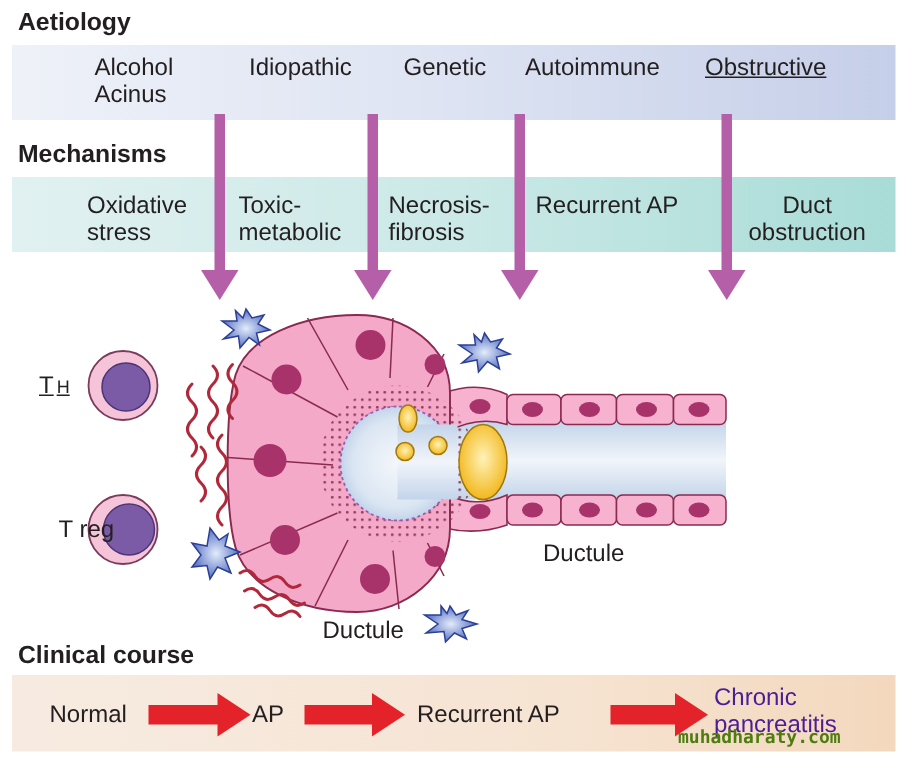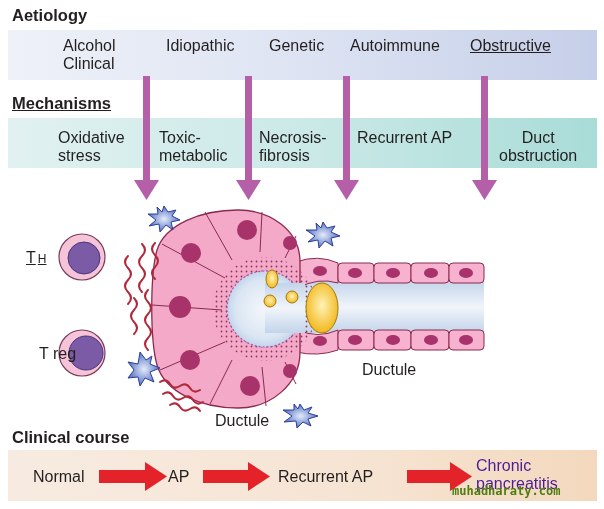--- a/index.html
+++ b/index.html
@@ -12,29 +12,29 @@
   .band-clin { top:450px; height:51px; background:linear-gradient(90deg,#f7ebe1 0%,#f6e4d3 60%,#f3d8bd 100%); }
   .lbl { position:absolute; font-size:16px; line-height:18px; white-space:pre-line; }
   svg.diagram { position:absolute; left:0; top:0; }
   .watermark { position:absolute; left:452px; top:484px; font-family:"DejaVu Sans Mono", monospace;
                font-weight:bold; font-size:12px; color:#4d7c0f; letter-spacing:0px; }
 </style>
 </head>
 <body>
 
 <div class="section-title" style="top:6px;">Aetiology</div>
-<div class="section-title" style="top:94px;text-decoration:underline;">Mechanisms</div>
+<div class="section-title" style="top:94px;">Mechanisms</div>
 <div class="section-title" style="top:428px;">Clinical course</div>
 
 <div class="band band-aet"></div>
 <div class="band band-mech"></div>
 <div class="band band-clin"></div>
 
 <div class="lbl" style="left:63px;top:37px;">Alcohol
-Clinical</div>
+Acinus</div>
 <div class="lbl" style="left:166px;top:37px;">Idiopathic</div>
 <div class="lbl" style="left:269px;top:37px;">Genetic</div>
 <div class="lbl" style="left:350px;top:37px;">Autoimmune</div>
 <div class="lbl" style="left:470px;top:37px;text-decoration:underline;">Obstructive</div>
 
 <div class="lbl" style="left:58px;top:129px;">Oxidative
 stress</div>
 <div class="lbl" style="left:159px;top:129px;">Toxic-
 metabolic</div>
 <div class="lbl" style="left:259px;top:129px;">Necrosis-

